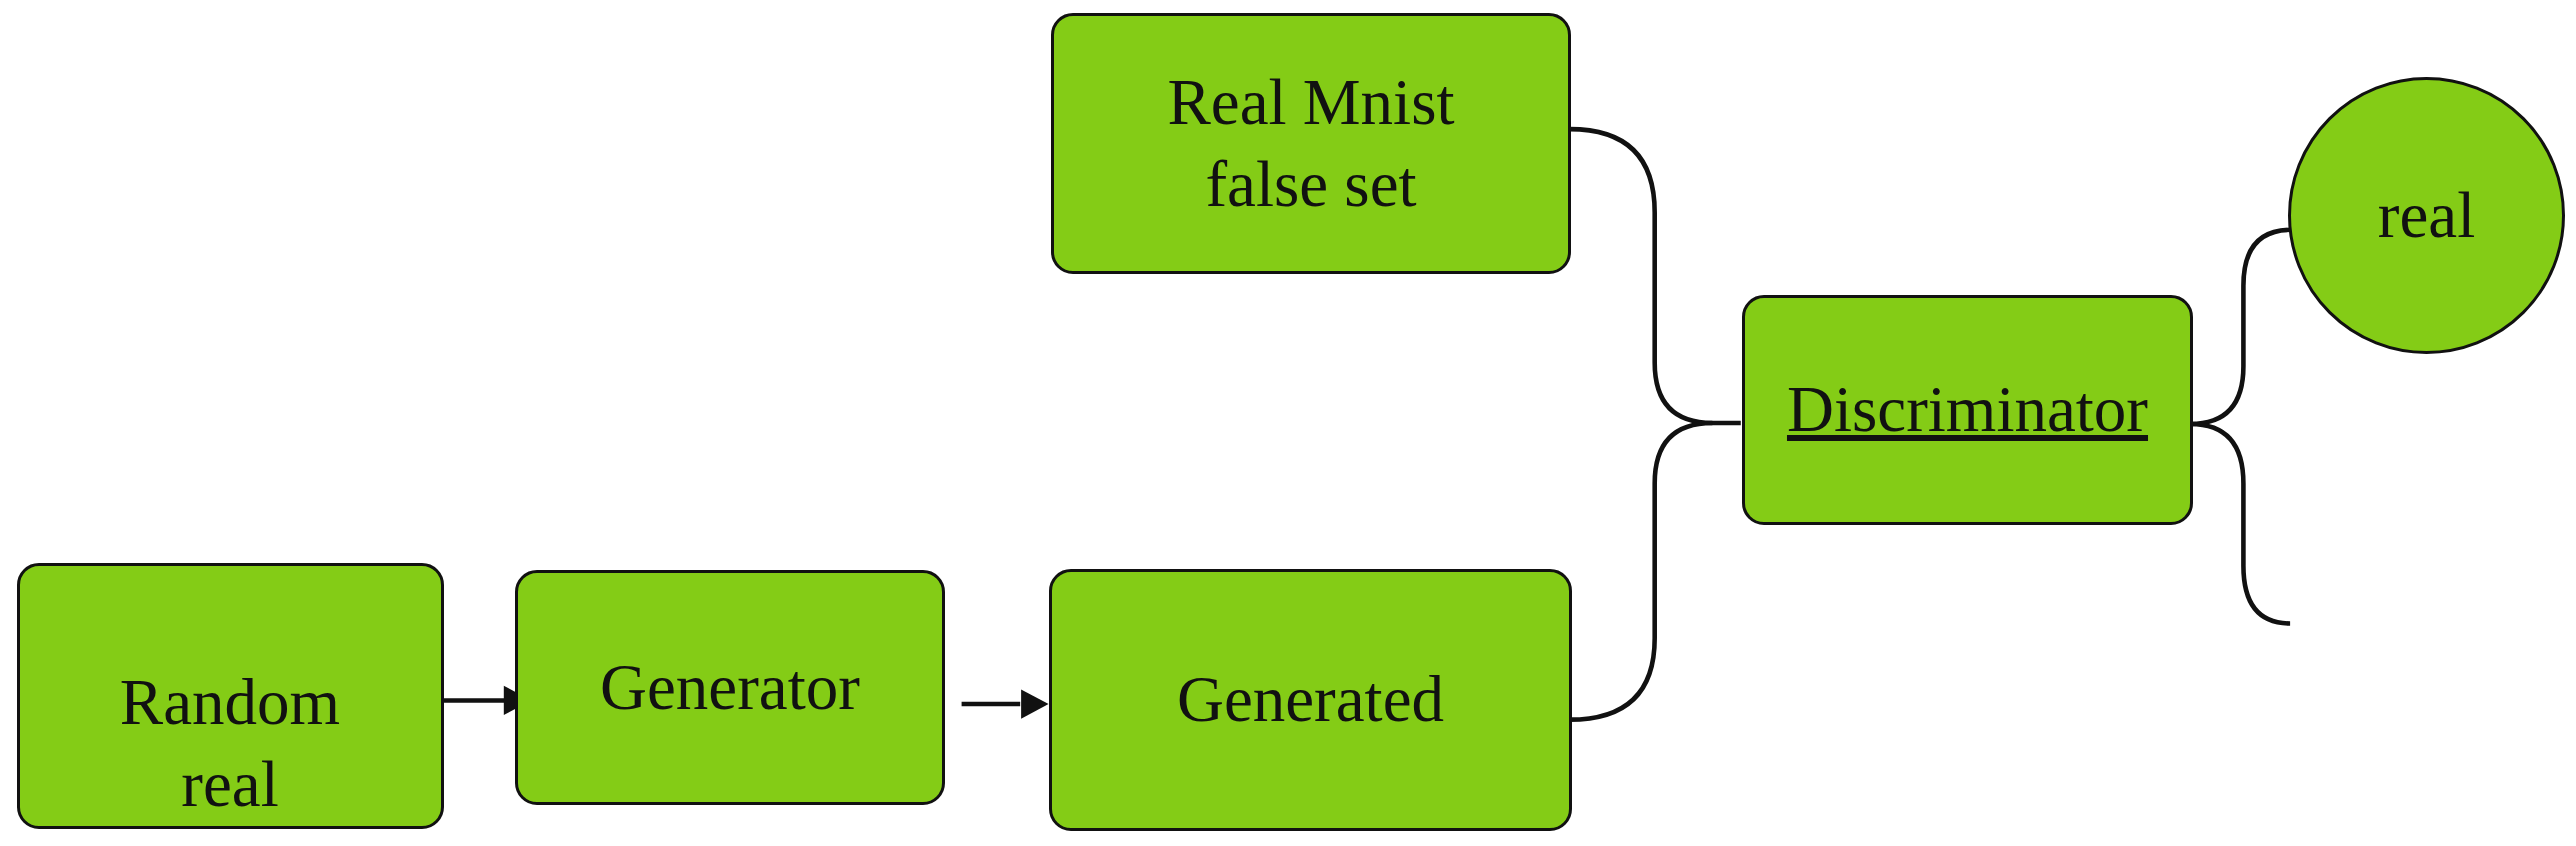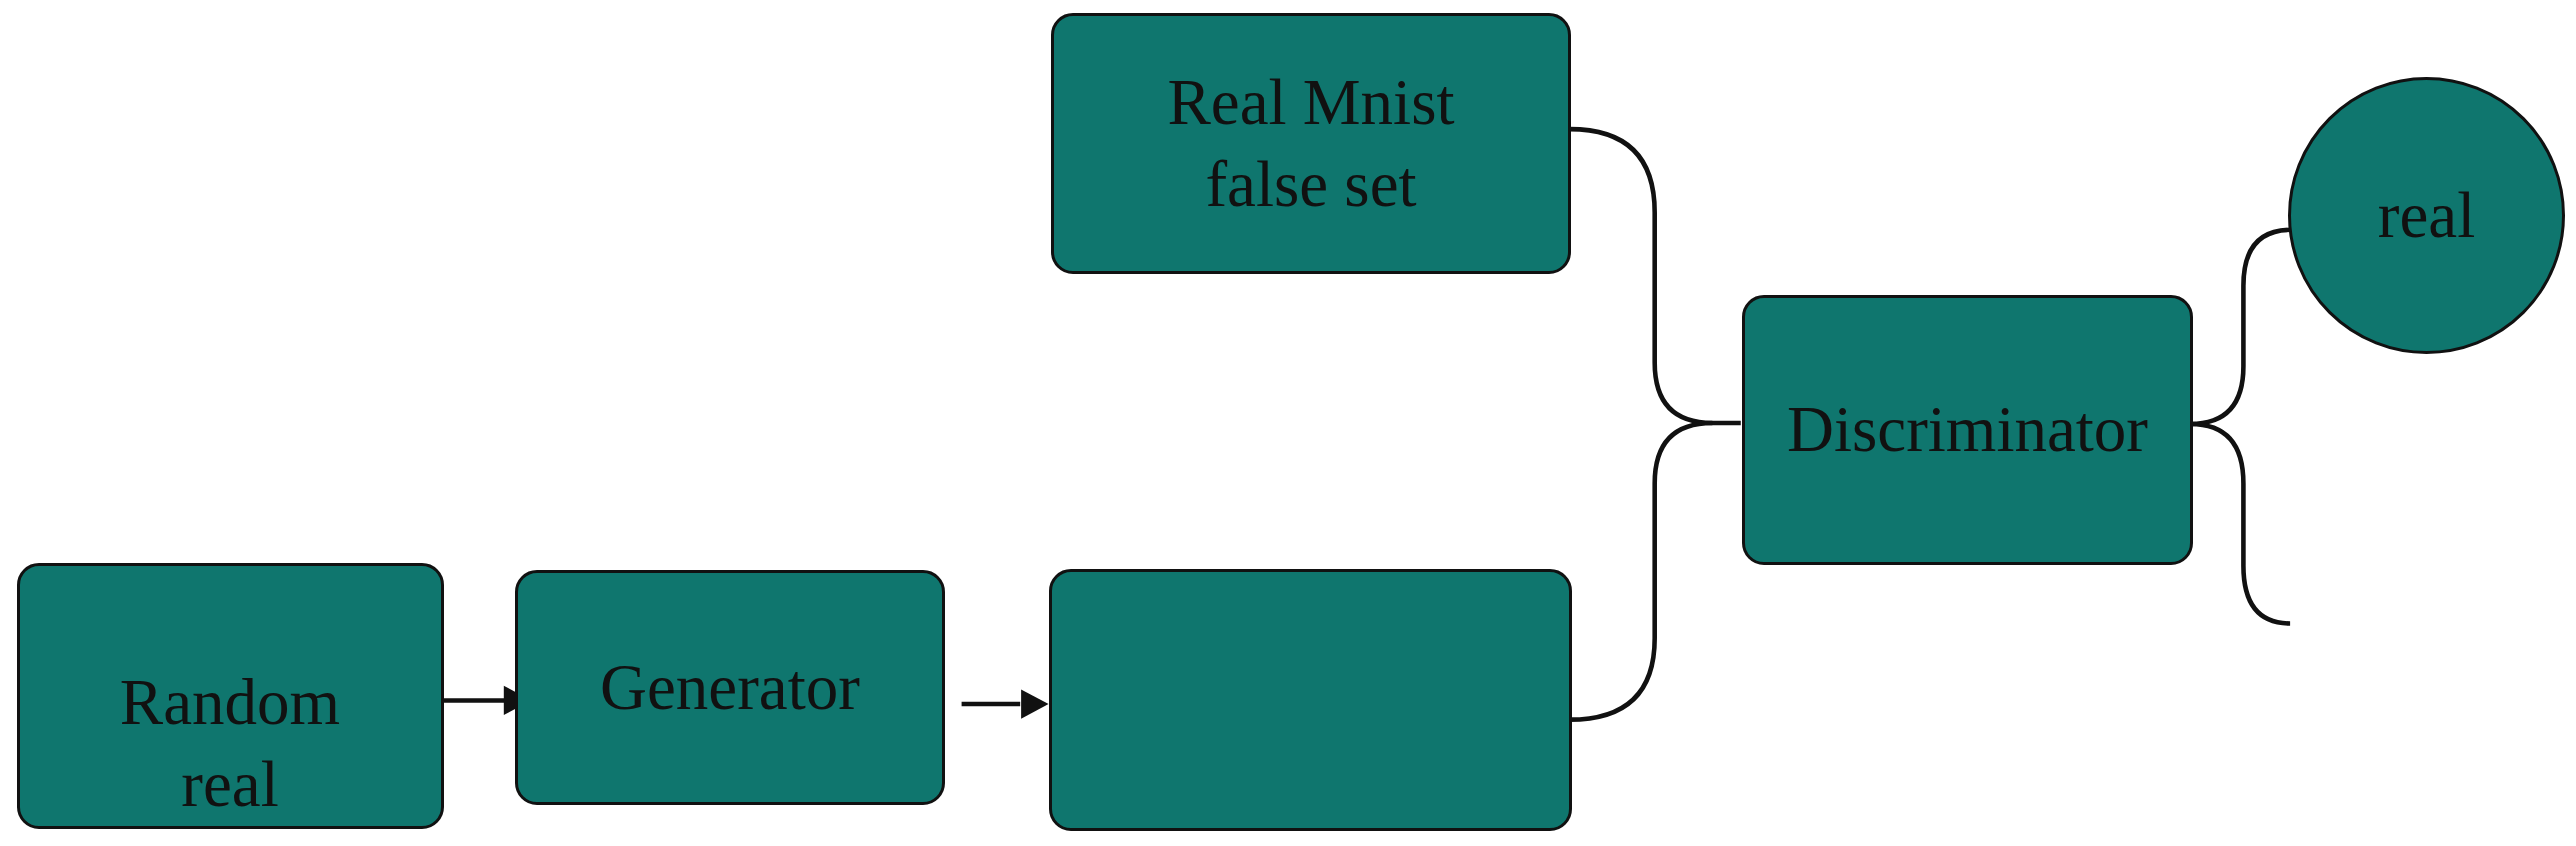--- a/index.html
+++ b/index.html
@@ -19,21 +19,21 @@
   #edges-svg {
     position: absolute;
     left: 0;
     top: 0;
     width: 2576px;
     height: 846px;
   }
   .node {
     position: absolute;
     box-sizing: border-box;
-    background: #0f766e;
+    background: #84cc16;
     border: 3.7px solid #111111;
     border-radius: 22px;
     display: flex;
     flex-direction: column;
     align-items: center;
     justify-content: center;
     text-align: center;
   }
   .node .line {
     display: block;
@@ -42,21 +42,21 @@
     white-space: nowrap;
   }
   .circle {
     border-radius: 50%;
   }
   
   #node-random-noise   { left: 16.5px;   top: 563px; width: 427px; height: 266px; justify-content: flex-end; }
   #node-generator      { left: 515px;  top: 570px; width: 430px; height: 235px; }
   #node-generated-image{ left: 1049px; top: 569px; width: 523px; height: 262px; }
   #node-real-mnist     { left: 1051px; top: 13px;  width: 520px; height: 261px; }
-  #node-discriminator  { left: 1742px; top: 295px; width: 451px; height: 270px; }
+  #node-discriminator  { left: 1742px; top: 295px; width: 451px; height: 230px; text-decoration: underline; }
   #node-real           { left: 2288px; top: 77px;  width: 277px; height: 277px; }
   #node-false          { left: 2288px; top: 458px; width: 279px; height: 279px; }
 </style>
 </head>
 <body>
 
 <div id="canvas">
 
   <svg id="edges-svg" viewBox="0 0 2813 924" xmlns="http://www.w3.org/2000/svg" fill="none" stroke="#111111" stroke-width="5" stroke-linejoin="round">
 
@@ -78,20 +78,21 @@
   <div class="node" id="node-random-noise">
     <span class="line">Random</span>
     <span class="line">real</span>
   </div>
 
   <div class="node" id="node-generator">
     <span class="line">Generator</span>
   </div>
 
   <div class="node" id="node-generated-image">
+    <span class="line">Generated</span>
   </div>
 
   <div class="node" id="node-real-mnist">
     <span class="line">Real Mnist</span>
     <span class="line">false set</span>
   </div>
 
   <div class="node" id="node-discriminator">
     <span class="line">Discriminator</span>
   </div>

